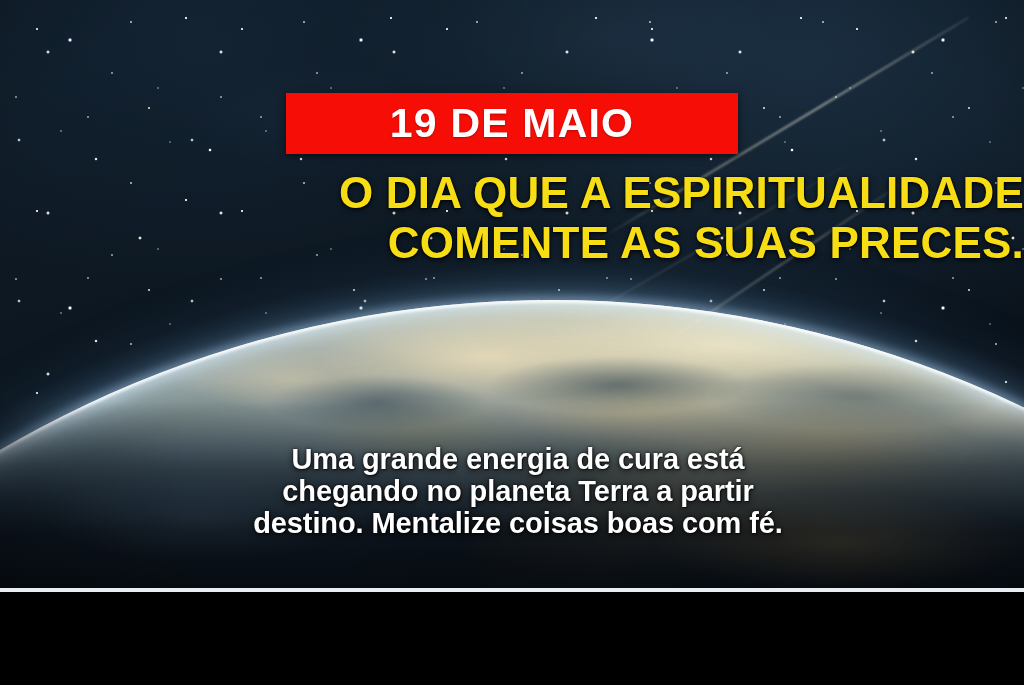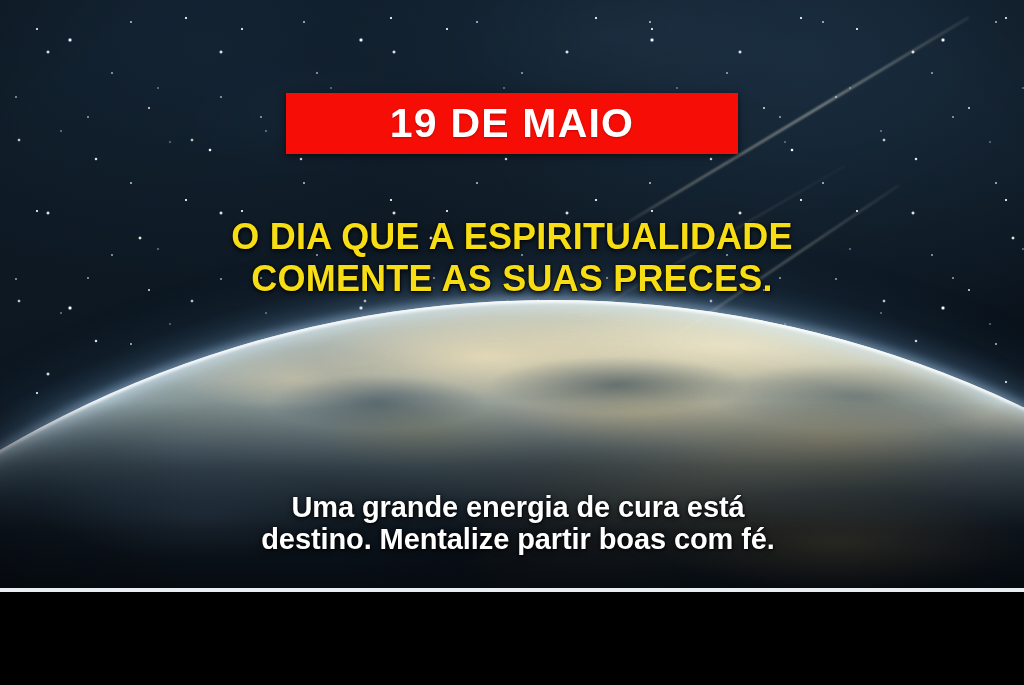--- a/index.html
+++ b/index.html
@@ -286,52 +286,50 @@
     letter-spacing: 1.2px;
     line-height: 1;
     white-space: nowrap;
     text-shadow: 0 1px 2px rgba(80,0,0,0.35);
   }
 
   .headline {
     position: absolute;
     left: 0; right: 0;
     top: 168px;
-    text-align: center;
+    text-align: right;
     color: #f7dd14;
     font-family: "Liberation Sans", sans-serif;
-    font-size: 36px;
+    font-size: 44px;
     font-weight: bold;
     line-height: 1.0;
     letter-spacing: 0.2px;
     text-shadow:
       0 0 2px rgba(0,0,0,0.85),
       0 2px 5px rgba(0,0,0,0.75),
       1px 1px 0 rgba(0,0,0,0.45);
-    margin-top: 48px;
   }
   .headline .hl-line { display: block; padding: 3px 0; white-space: nowrap; }
 
   .body-copy {
     position: absolute;
     left: 12px; right: 0;
     top: 443px;
     text-align: center;
     color: #ffffff;
     font-family: "Liberation Sans", sans-serif;
     font-size: 29px;
     font-weight: bold;
     line-height: 32px;
     letter-spacing: -0.1px;
     padding: 0 52px;
     text-shadow:
       0 0 3px rgba(0,0,0,0.70),
       0 2px 6px rgba(0,0,0,0.65),
       1px 1px 1px rgba(0,0,0,0.45);
-    margin-top: 48px;
   }
   .body-copy .bc-line { display: block; white-space: nowrap; }
 
   .cta {
     position: absolute;
     left: 0; right: 0;
     top: 612px;
     text-align: center;
     color: #f7de12;
     font-family: "Liberation Sans", sans-serif;
@@ -380,19 +378,20 @@
       <span class="date-banner-text">19 DE MAIO</span>
     </div>
 
     <div class="headline">
       <span class="hl-line">O DIA QUE A ESPIRITUALIDADE</span>
       <span class="hl-line">COMENTE AS SUAS PRECES.</span>
     </div>
 
     <div class="body-copy">
       <span class="bc-line">Uma grande energia de cura está</span>
-      <span class="bc-line">destino. Mentalize partir boas com fé.</span>
+      <span class="bc-line">chegando no planeta Terra a partir</span>
+      <span class="bc-line">destino. Mentalize coisas boas com fé.</span>
     </div>
 
     <div class="cta">COMENTE: ASSIM SEJA!</div>
 
   </div>
 </div>
 
 </body></html>

